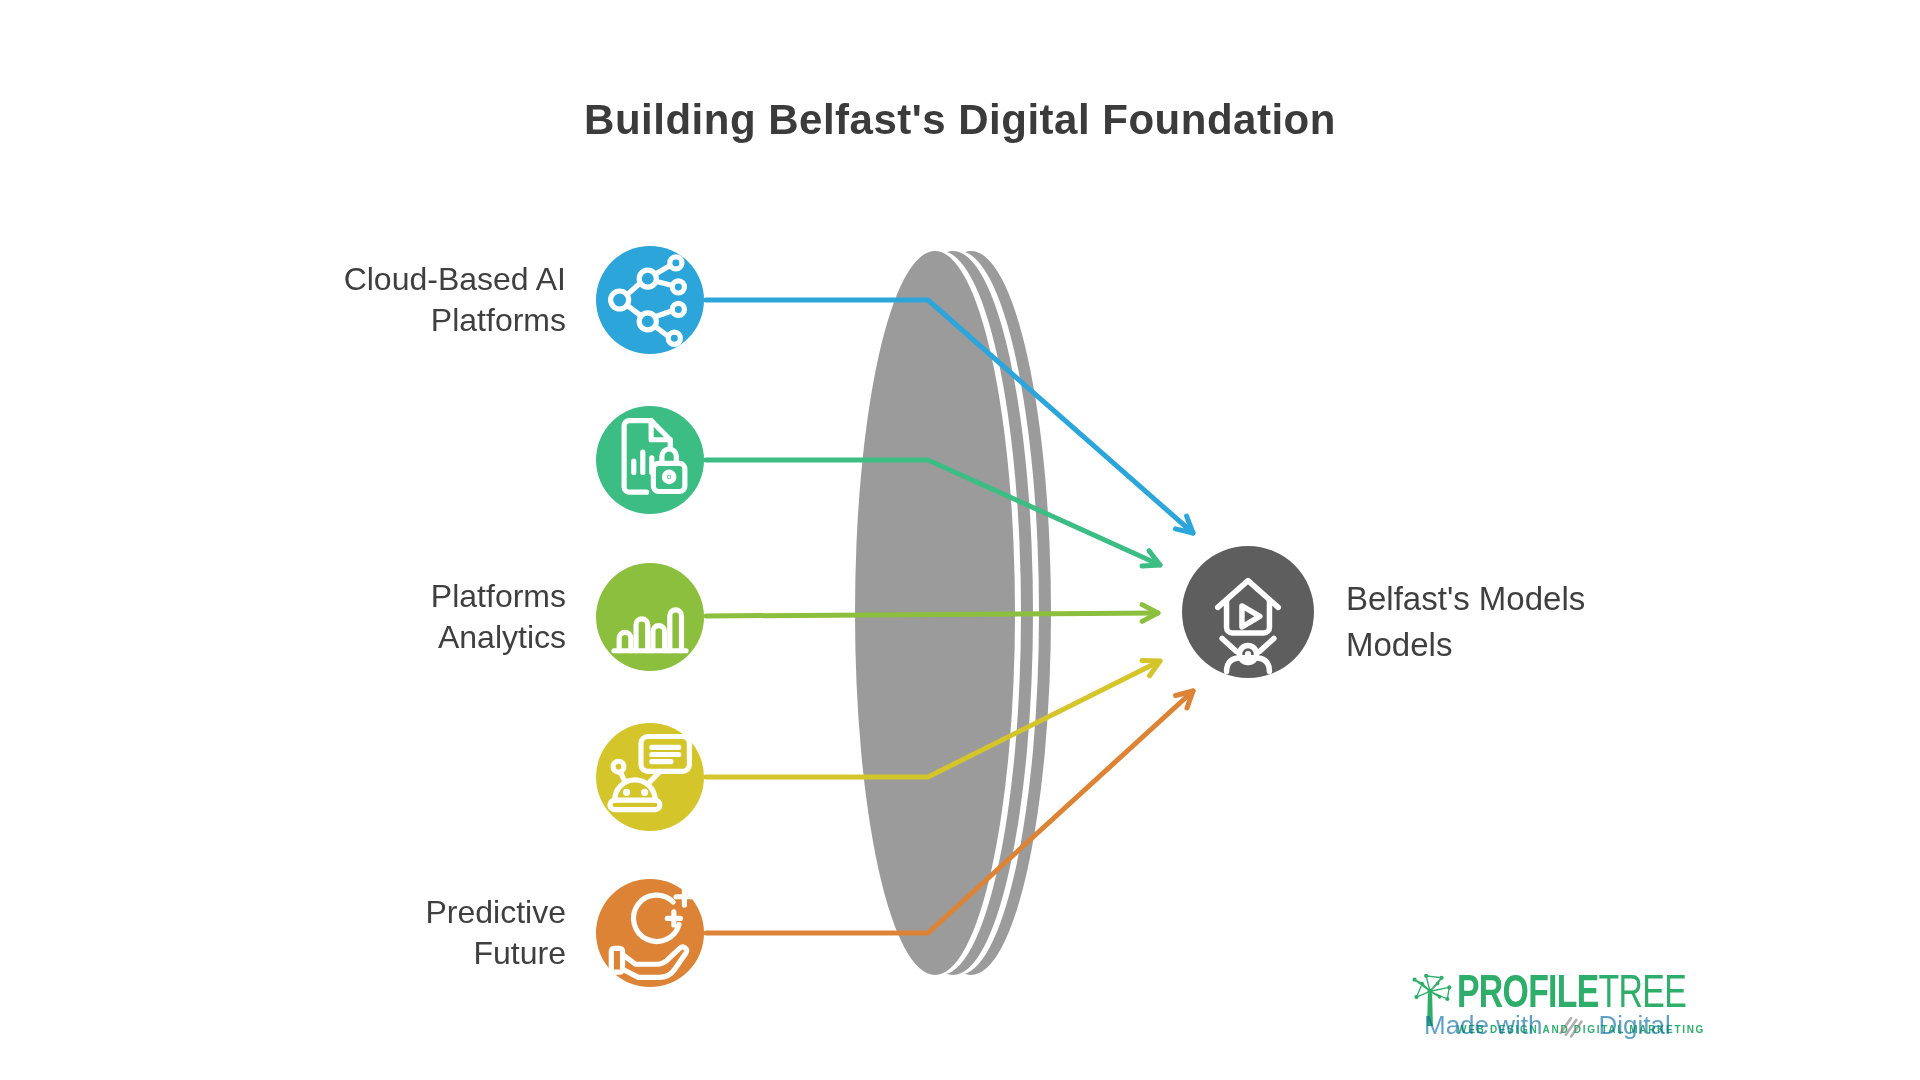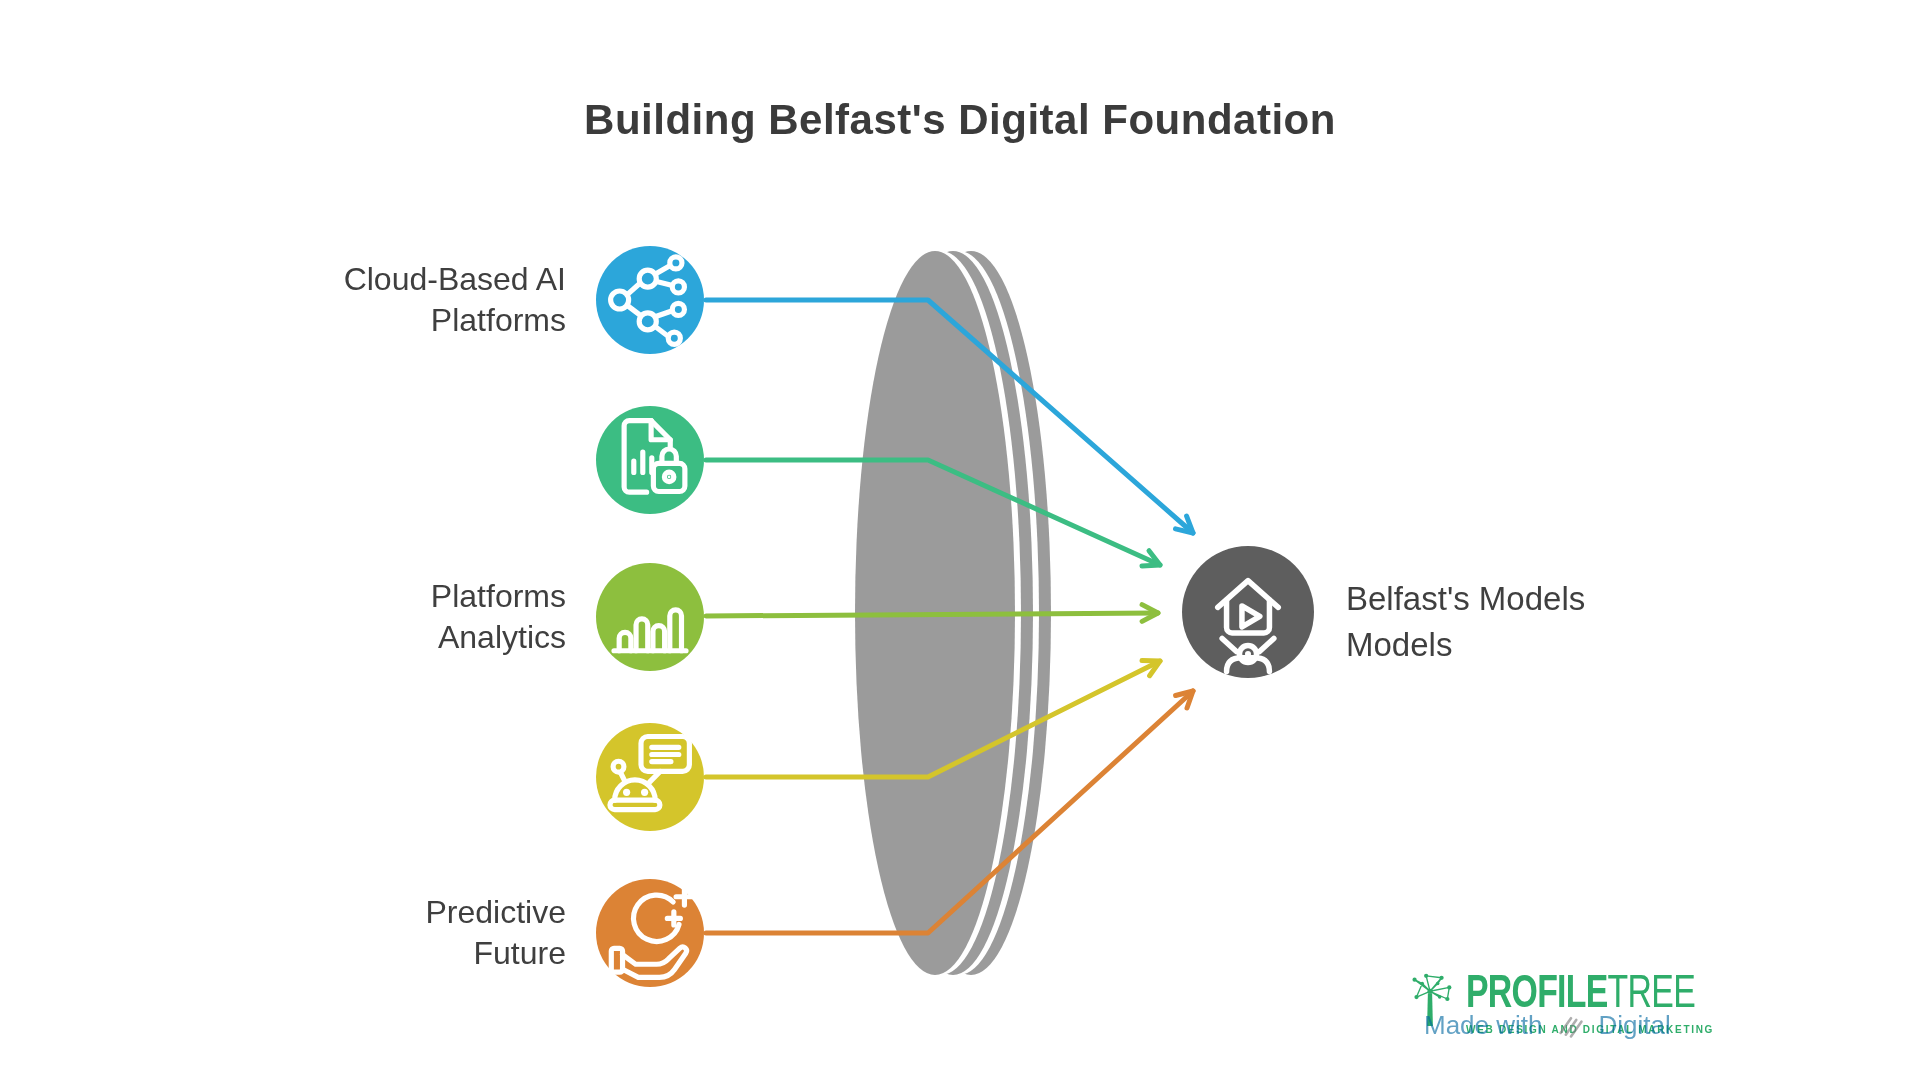--- a/index.html
+++ b/index.html
@@ -18,21 +18,21 @@
     text-align:center;font-size:32px;line-height:41px;color:#3f3f3f;
   }
   .badge{position:absolute;width:108px;height:108px;}
   .ic{stroke:#ffffff;stroke-width:2.3;fill:none;stroke-linecap:round;stroke-linejoin:round;}
   .target-badge{position:absolute;left:1182px;top:546px;width:132px;height:132px;}
   .target-label{
     position:absolute;left:1346px;top:576px;font-size:33px;line-height:46px;color:#3f3f3f;
   }
   .target-label span{display:block;}
   .row-label span{display:block;}
-  .brand{position:absolute;left:1403px;top:970px;display:flex;align-items:flex-start;gap:9px;}
+  .brand{position:absolute;left:1403px;top:970px;display:flex;align-items:flex-start;}
   .brand-name{
     font-size:47px;font-weight:700;color:#2fad6a;line-height:42px;letter-spacing:-1px;
     transform:scaleX(.72);transform-origin:left top;white-space:nowrap;
   }
   .brand-name .b2{font-weight:400;}
   .brand-tagline{
     margin-top:12px;font-size:10px;font-weight:700;color:#2fad6a;letter-spacing:1.7px;white-space:nowrap;
   }
   .watermark{
     position:absolute;left:1424px;top:1010px;display:flex;align-items:center;gap:15px;

